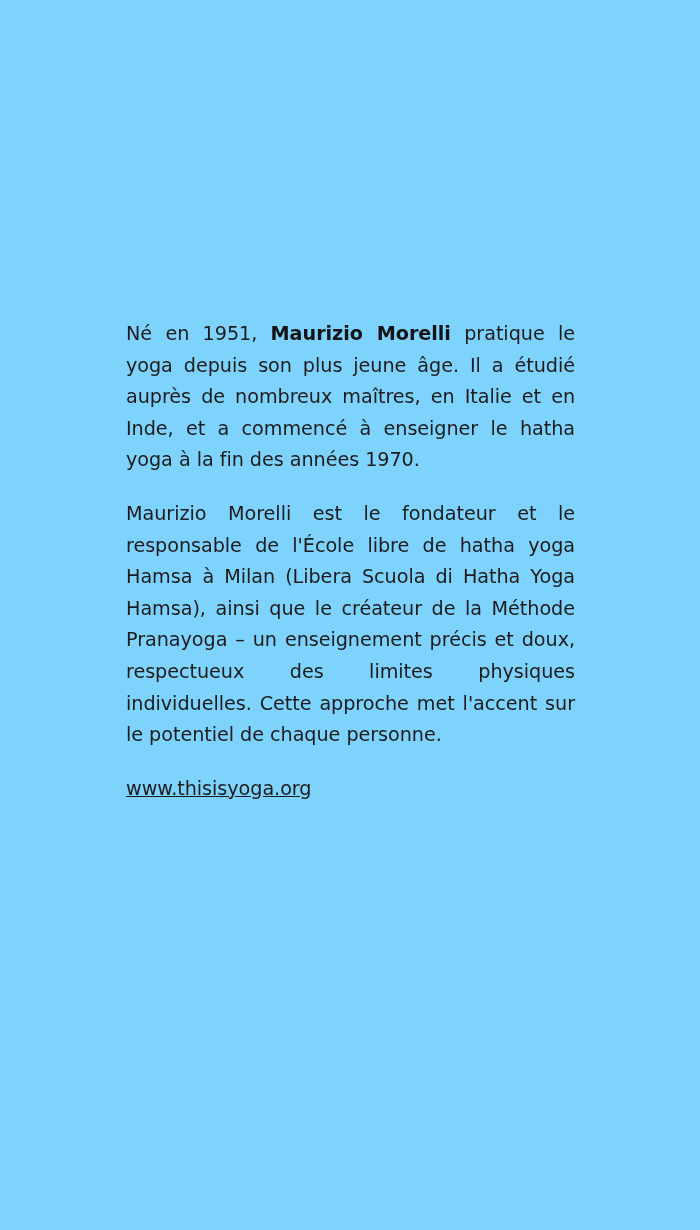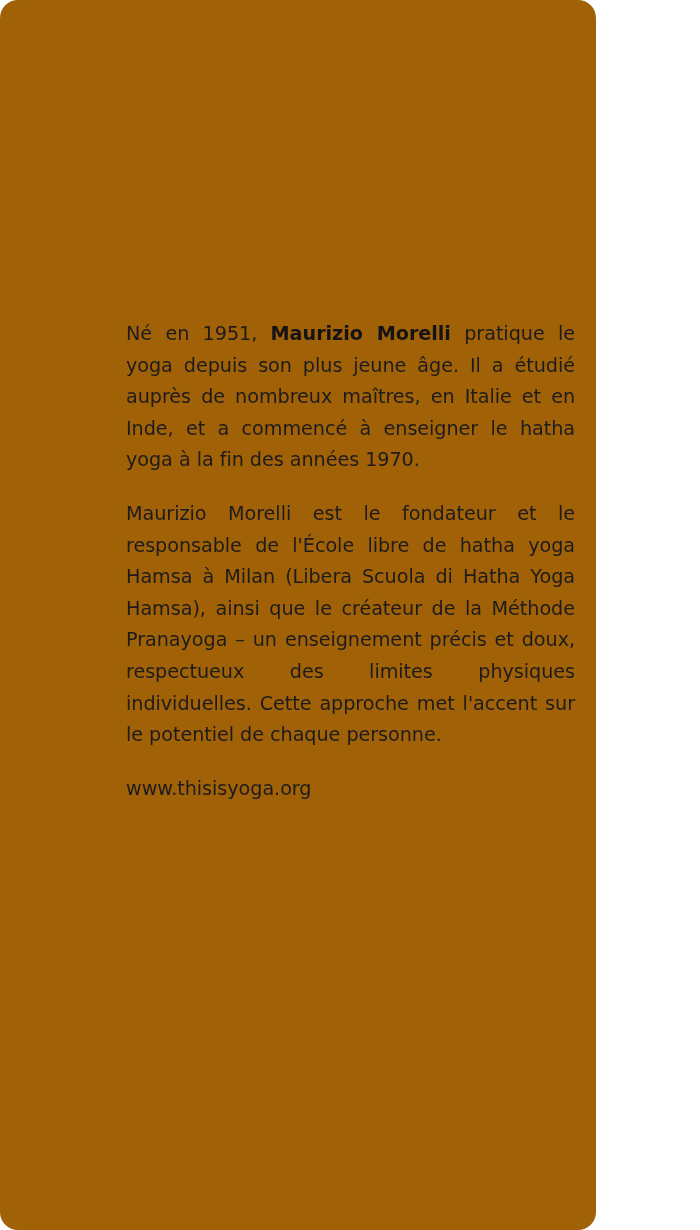--- a/index.html
+++ b/index.html
@@ -9,45 +9,45 @@
   body {
     width: 700px;
     height: 1230px;
     background: #ffffff;
     font-family: "DejaVu Sans", "Liberation Sans", sans-serif;
     -webkit-font-smoothing: antialiased;
     overflow: hidden;
   }
   .page {
     position: relative;
-    width: 596px;
+    width: 700px;
     height: 1230px;
-    background: #a16207;
+    background: #7dd3fc;
     box-sizing: border-box;
-    border-radius: 18px;
   }
   .text-column {
     position: absolute;
     left: 126px;
     top: 318px;
     width: 449px;
   }
   .para {
     margin: 0 0 22px 0;
     font-size: 19.2px;
     line-height: 31.6px;
     color: #1e1b1c;
     text-align: justify;
     text-justify: inter-word;
     letter-spacing: -0.05px;
     word-spacing: 0px;
     hyphens: none;
   }
   .para:last-child {
     margin-bottom: 12px;
+    text-decoration: underline;
   }
   
   .para-url {
     text-align: left;
     margin-bottom: 0;
   }
   .author-name {
     font-weight: 700;
     color: #151314;
   }

